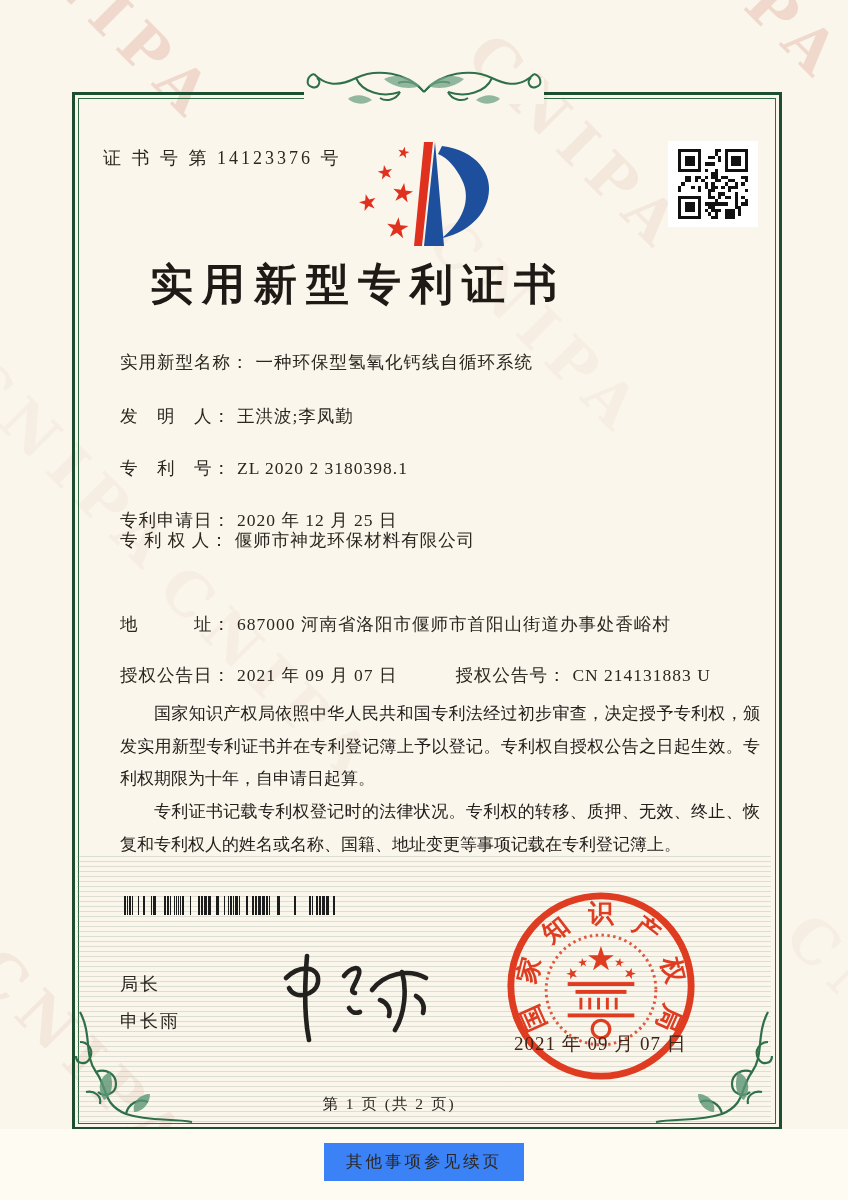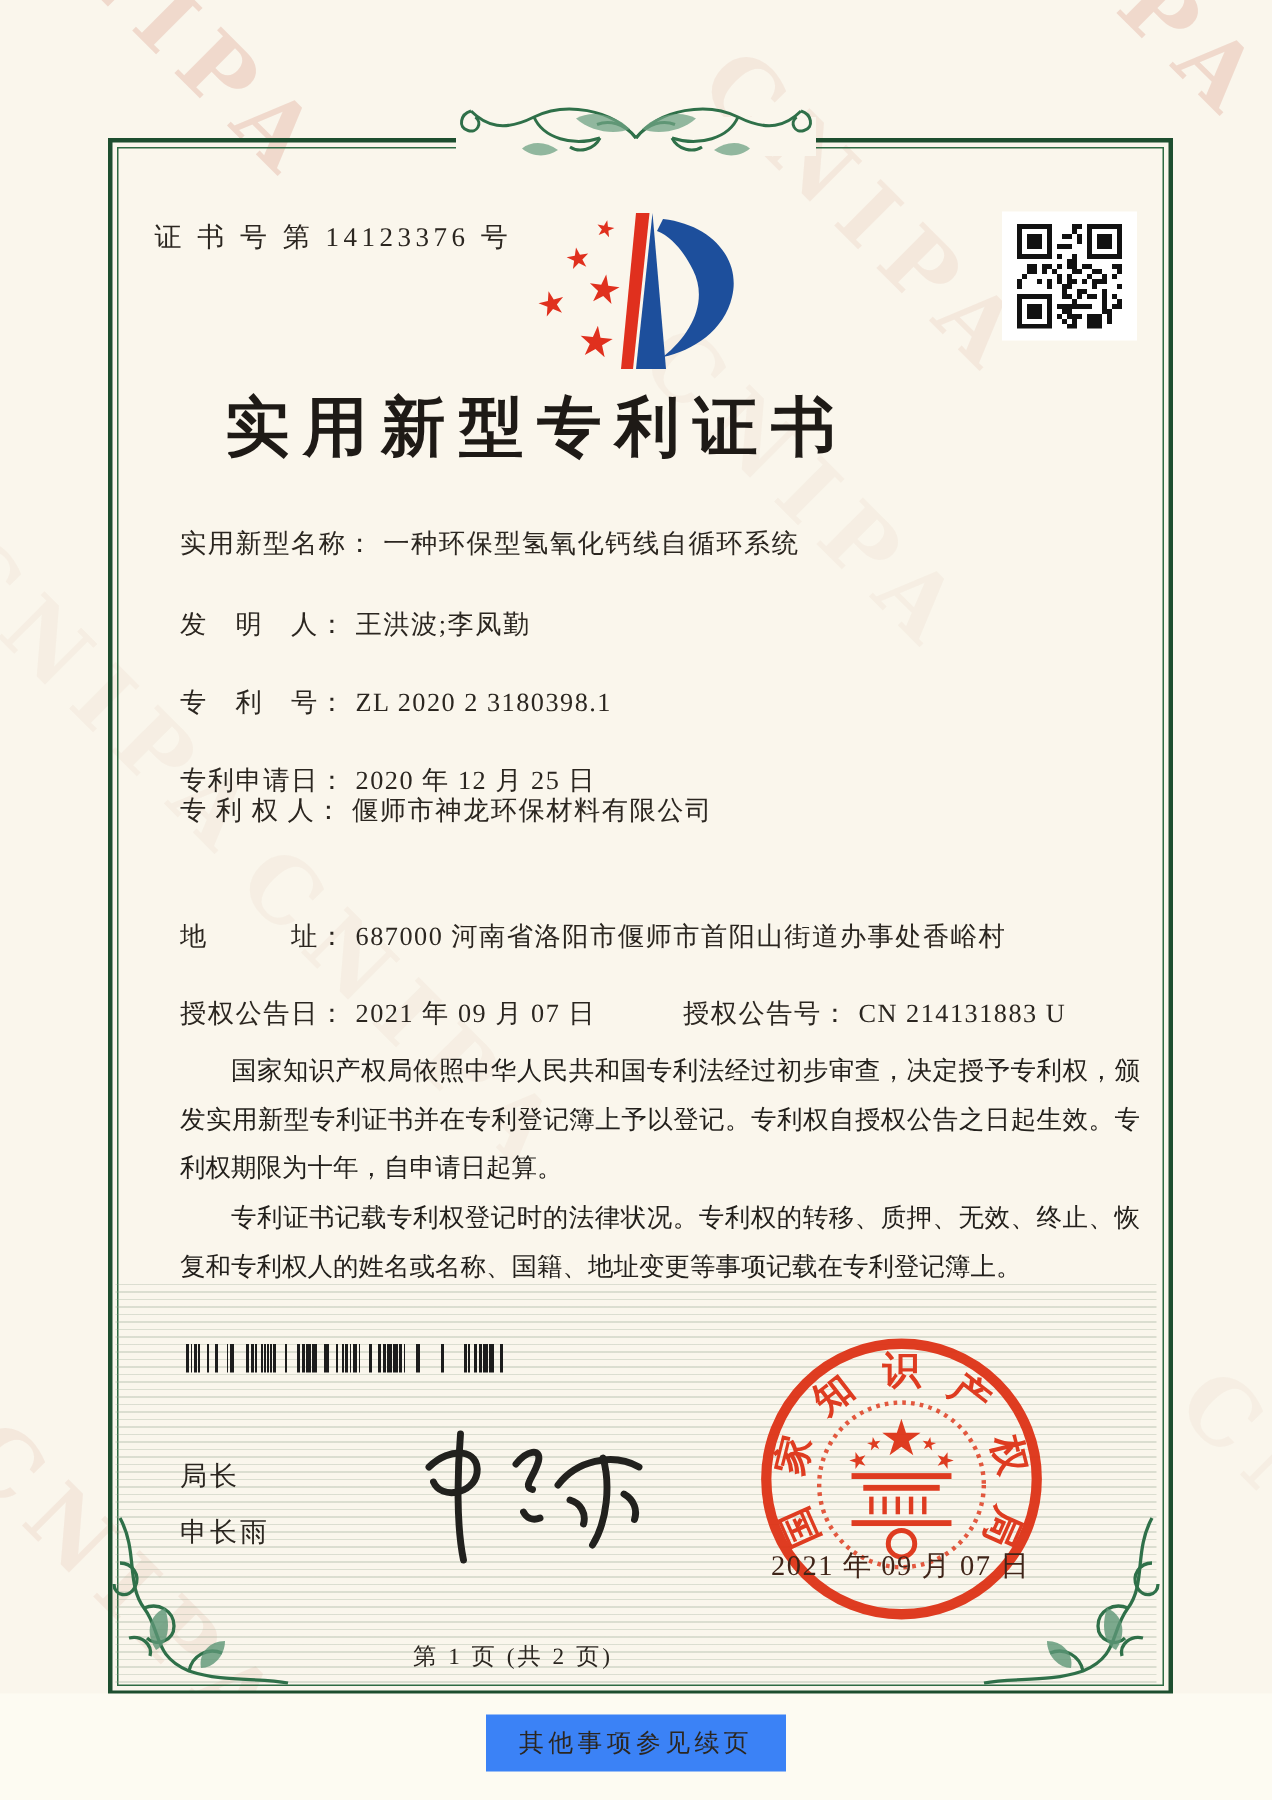--- a/index.html
+++ b/index.html
@@ -57,21 +57,21 @@
   #officer-title{position:absolute; left:120px; top:972px; font-size:18px; letter-spacing:2px; z-index:5;}
   #officer-name{position:absolute; left:120px; top:1009px; font-size:18px; letter-spacing:2px; z-index:5;}
   #signature{position:absolute; left:252px; top:942px; z-index:6;}
   #seal{position:absolute; left:503px; top:888px; z-index:6; opacity:0.93;}
   .seal-char{fill:#dd2f12; font-size:26px; font-weight:bold; text-anchor:middle; dominant-baseline:middle;
              font-family:"Liberation Serif",serif;}
   #seal-date{
     position:absolute; left:514px; top:1031px; width:200px; font-size:19px;
     color:#3f2418; letter-spacing:1px; z-index:7; white-space:nowrap;
   }
-  #page-info{position:absolute; left:0; top:1094px; width:684px; text-align:center; font-size:15.5px; letter-spacing:2px; z-index:5;}
+  #page-info{position:absolute; left:0; top:1094px; width:684px; text-align:center; font-size:15.5px; letter-spacing:2px; z-index:5;padding-left:47px;}
   #continuation{
     position:absolute; left:50%; transform:translateX(-50%); top:1143px;
     background:#3b82f6; padding:8px 22px; font-size:16.5px; letter-spacing:3px; z-index:5;
     color:#2b2620; white-space:nowrap;
   }
 </style>
 </head>
 <body>
 
 <div id="page">

